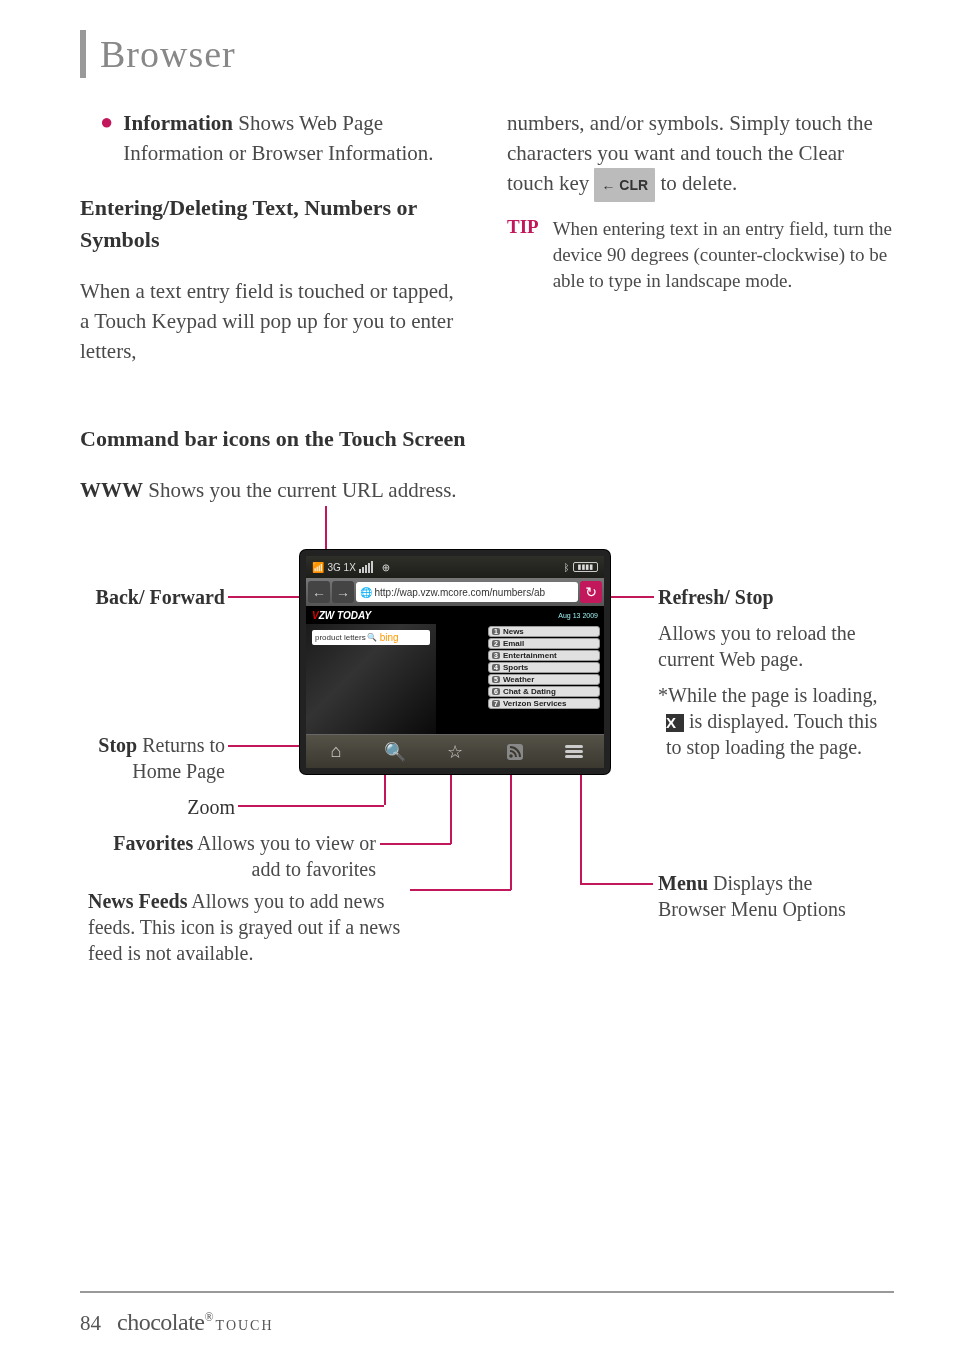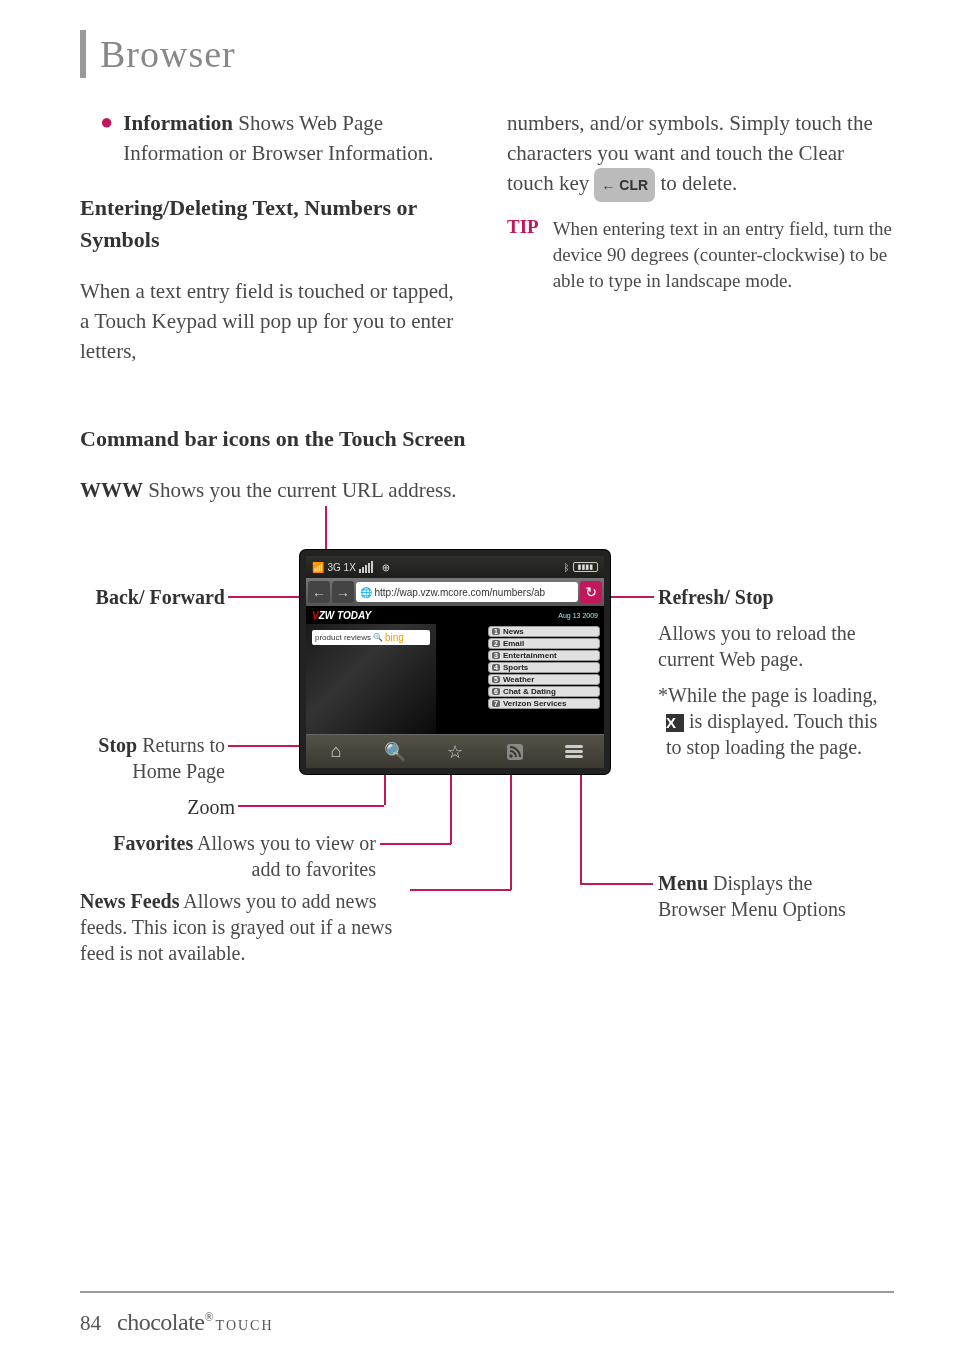--- a/index.html
+++ b/index.html
@@ -52,21 +52,21 @@
     line-height: 32px;
     margin: 24px 0 20px 0;
   }
   .para { font-size: 21px; line-height: 30px; }
   .clr-key {
     display: inline-block;
     background: #bbb;
     color: #333;
     font-size: 14px;
     padding: 2px 7px;
-    border-radius: 7px;
+    border-radius: 1px;
     vertical-align: middle;
     font-family: Arial, sans-serif;
     font-weight: bold;
   }
   .tip-row { display: flex; gap: 14px; margin-top: 14px; }
   .tip-label { color: #c2185b; font-weight: 700; font-size: 19px; }
   .tip-body { font-size: 19px; line-height: 26px; }
 
   
   .diagram-section { margin-top: 30px; }
@@ -284,21 +284,21 @@
         </div>
         <div class="refresh-btn">↻</div>
       </div>
       <div class="vzw-bar">
         <span><span style="color:#d00">V</span>ZW <span style="font-style:italic;color:#fff">TODAY</span></span>
         <span class="date">Aug 13 2009</span>
       </div>
       <div class="content-area">
         <div class="content-img">
           <div class="bing-box">
-            <span>product reviews</span>
+            <span>product letters</span>
             <span style="color:#888;">🔍</span>
             <span class="bing-logo">bing</span>
           </div>
         </div>
         <div class="menu-list">
           <div class="menu-pill">
               <span class="num">1</span>
               <span>News</span>
             </div>
           <div class="menu-pill">
@@ -354,21 +354,21 @@
     </div>
     <div class="callout left" style="left:0; top:222px; width:145px;">
       <span class="cb">Stop</span><span> Returns to Home Page</span>
     </div>
     <div class="callout left" style="left:0; top:284px; width:155px;">
       <span class="zoom-lbl">Zoom</span>
     </div>
     <div class="callout left" style="left:0; top:320px; width:296px;">
       <span class="cb">Favorites</span><span> Allows you to view or add to favorites</span>
     </div>
-    <div class="callout" style="left:0; top:378px; width:340px;">
+    <div class="callout" style="left:8px; top:378px; width:340px;">
       <span class="cb">News Feeds</span><span> Allows you to add news feeds. This icon is grayed out if a news feed is not available.</span>
     </div>
 
     <div class="callout right" style="left:578px; top:74px; width:220px;">
       <div class="cb">Refresh/ Stop</div>
       <div style="margin-top:10px;">Allows you to reload the current Web page.</div>
       <div style="margin-top:10px; text-indent:-8px; padding-left:8px;">
         <span>*While the page is loading, </span><span class="x-icon">X</span><span> is displayed. Touch this to stop loading the page.</span>
       </div>
     </div>

